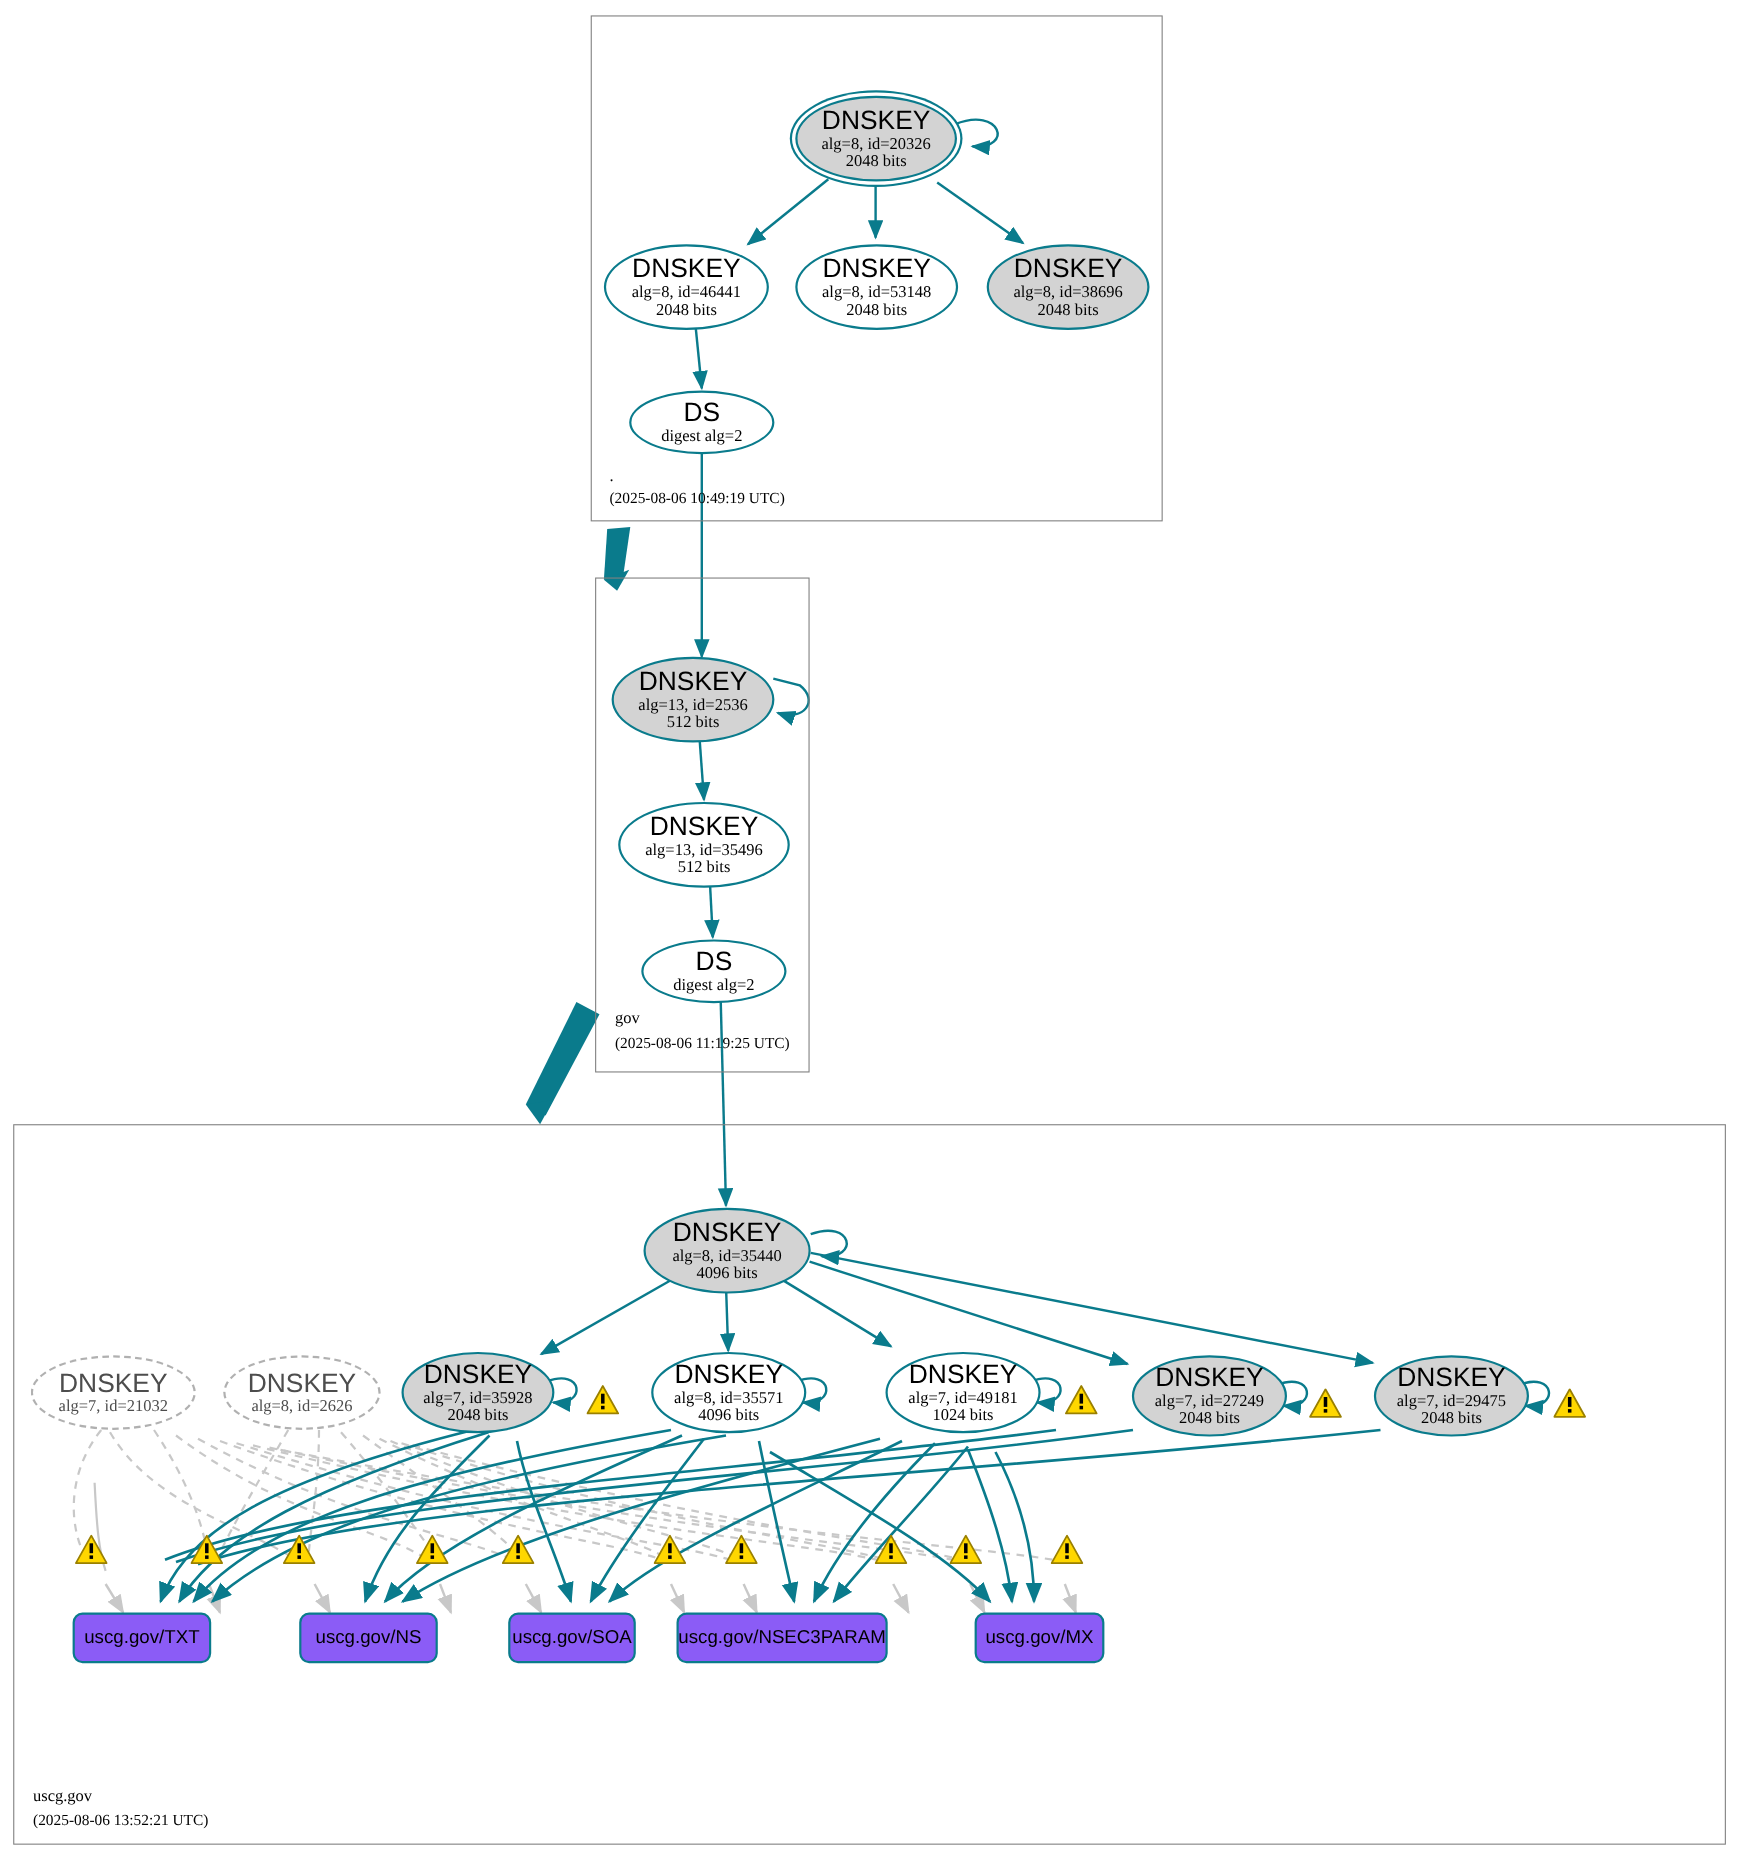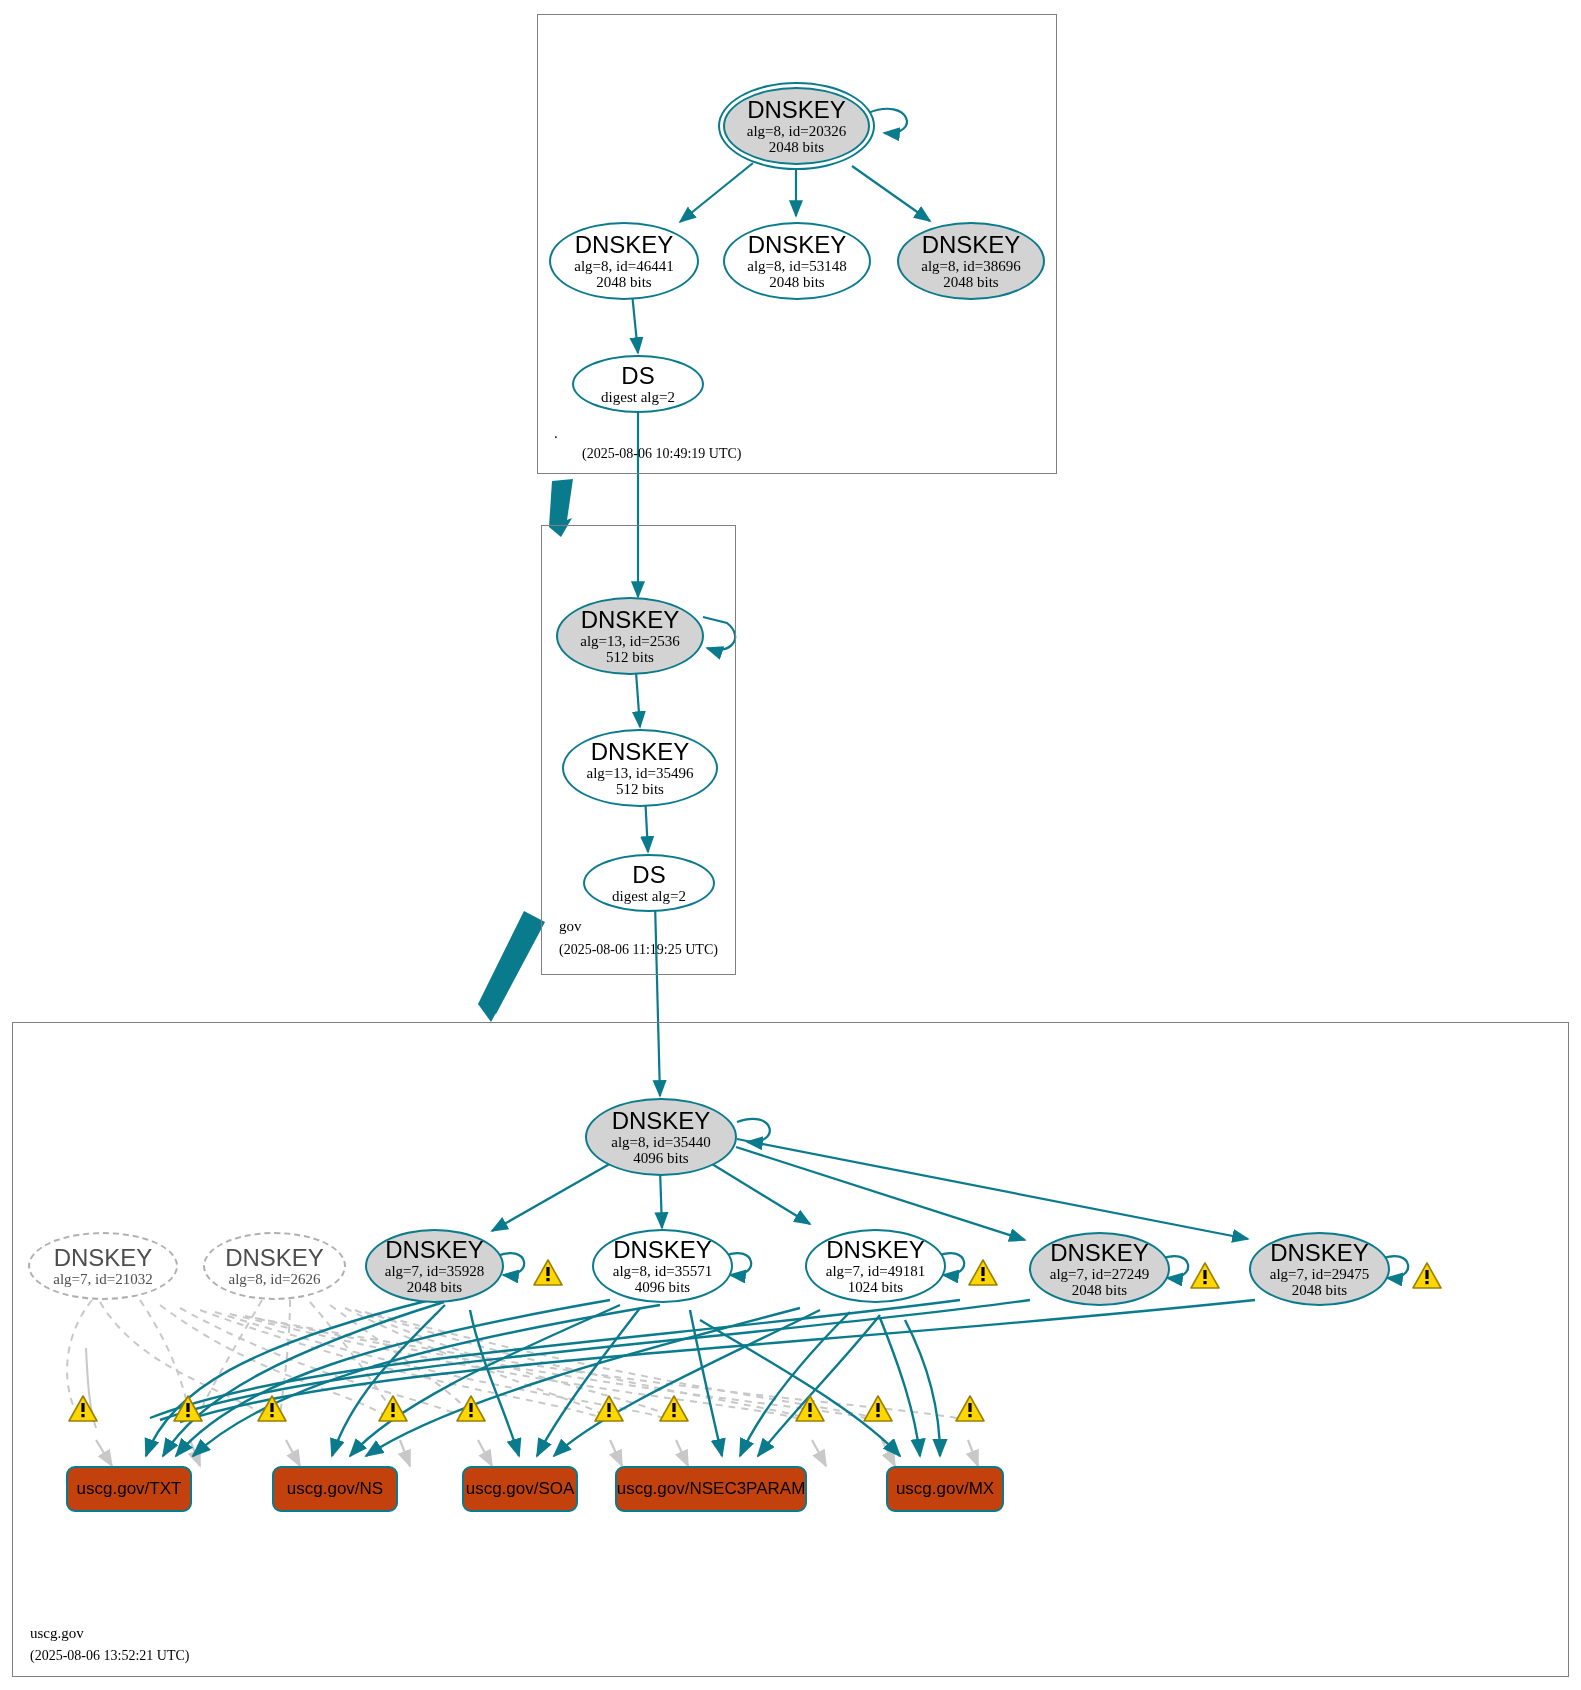--- a/index.html
+++ b/index.html
@@ -65,21 +65,21 @@
   .ellipse.dashed {
     border: 2px dashed #b0b0b0;
     background: #ffffff;
   }
   .ellipse.double {
     box-shadow: 0 0 0 3px #ffffff, 0 0 0 5px #0a7b8c;
   }
   .rrset {
     border: 2px solid #0a7b8c;
     border-radius: 9px;
-    background: #c2410c;
+    background: #8b5cf6;
     padding: 16px 10px;
     text-align: center;
   }
   .t1 {
     font-family: "Liberation Sans", "DejaVu Sans", sans-serif;
     font-size: 24px;
     color: #000000;
   }
   .t2 {
     font-family: "Liberation Serif", "DejaVu Serif", serif;
@@ -229,21 +229,21 @@
       <path d="M905,1320 C930,1368 940,1412 940,1456" marker-end="url(#ah)"></path>
 
       <path d="M1030,1300 C700,1345 330,1360 160,1420"></path>
       <path d="M1255,1300 C800,1348 360,1362 180,1422"></path>
       <path d="M960,1300 C640,1342 300,1358 150,1418"></path>
     </g>
   </svg>
 
   <div class="zone-box" style="left:537px; top:14px; width:520px; height:460px;"></div>
   <div class="zone-label" style="left:554px; top:425px;">.</div>
-  <div class="zone-ts" style="left:554px; top:446px;margin-left:28px;">(2025-08-06 10:49:19 UTC)</div>
+  <div class="zone-ts" style="left:554px; top:446px;">(2025-08-06 10:49:19 UTC)</div>
 
   <div class="zone-box" style="left:541px; top:525px; width:195px; height:450px;"></div>
   <div class="zone-label" style="left:559px; top:918px;">gov</div>
   <div class="zone-ts" style="left:559px; top:942px;">(2025-08-06 11:19:25 UTC)</div>
 
   <div class="zone-box" style="left:12px; top:1022px; width:1557px; height:655px;"></div>
   <div class="zone-label" style="left:30px; top:1625px;">uscg.gov</div>
   <div class="zone-ts" style="left:30px; top:1648px;font-family:Liberation Serif, serif;">(2025-08-06 13:52:21 UTC)</div>
 
   <div class="node ellipse filled double" style="left:723px; top:87px; width:147px; height:78px;">

